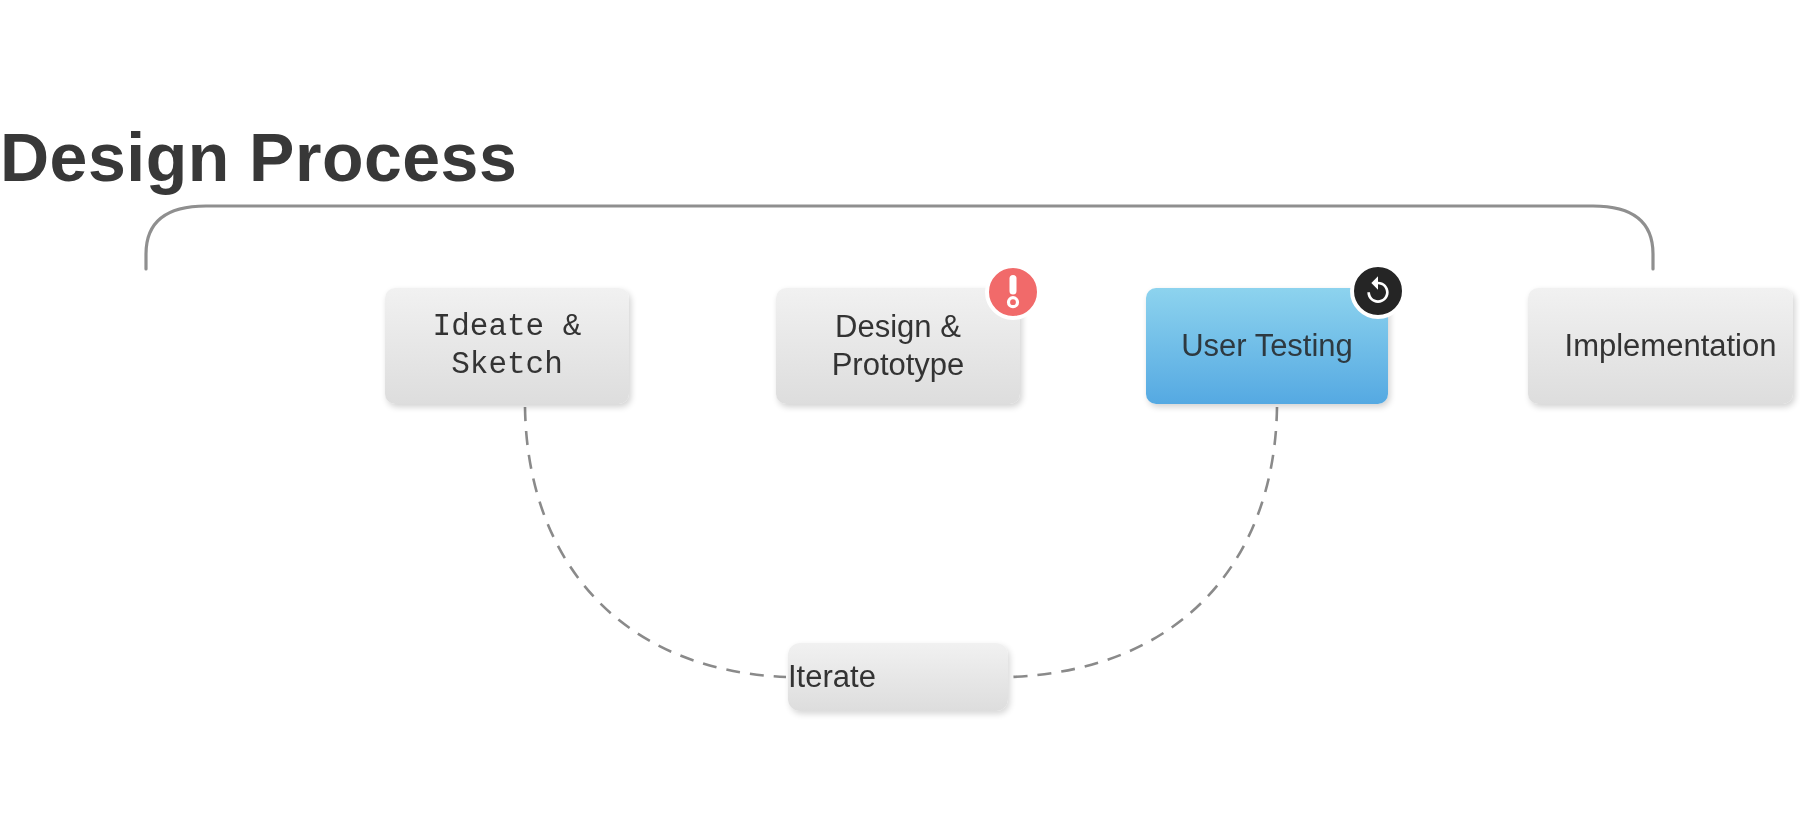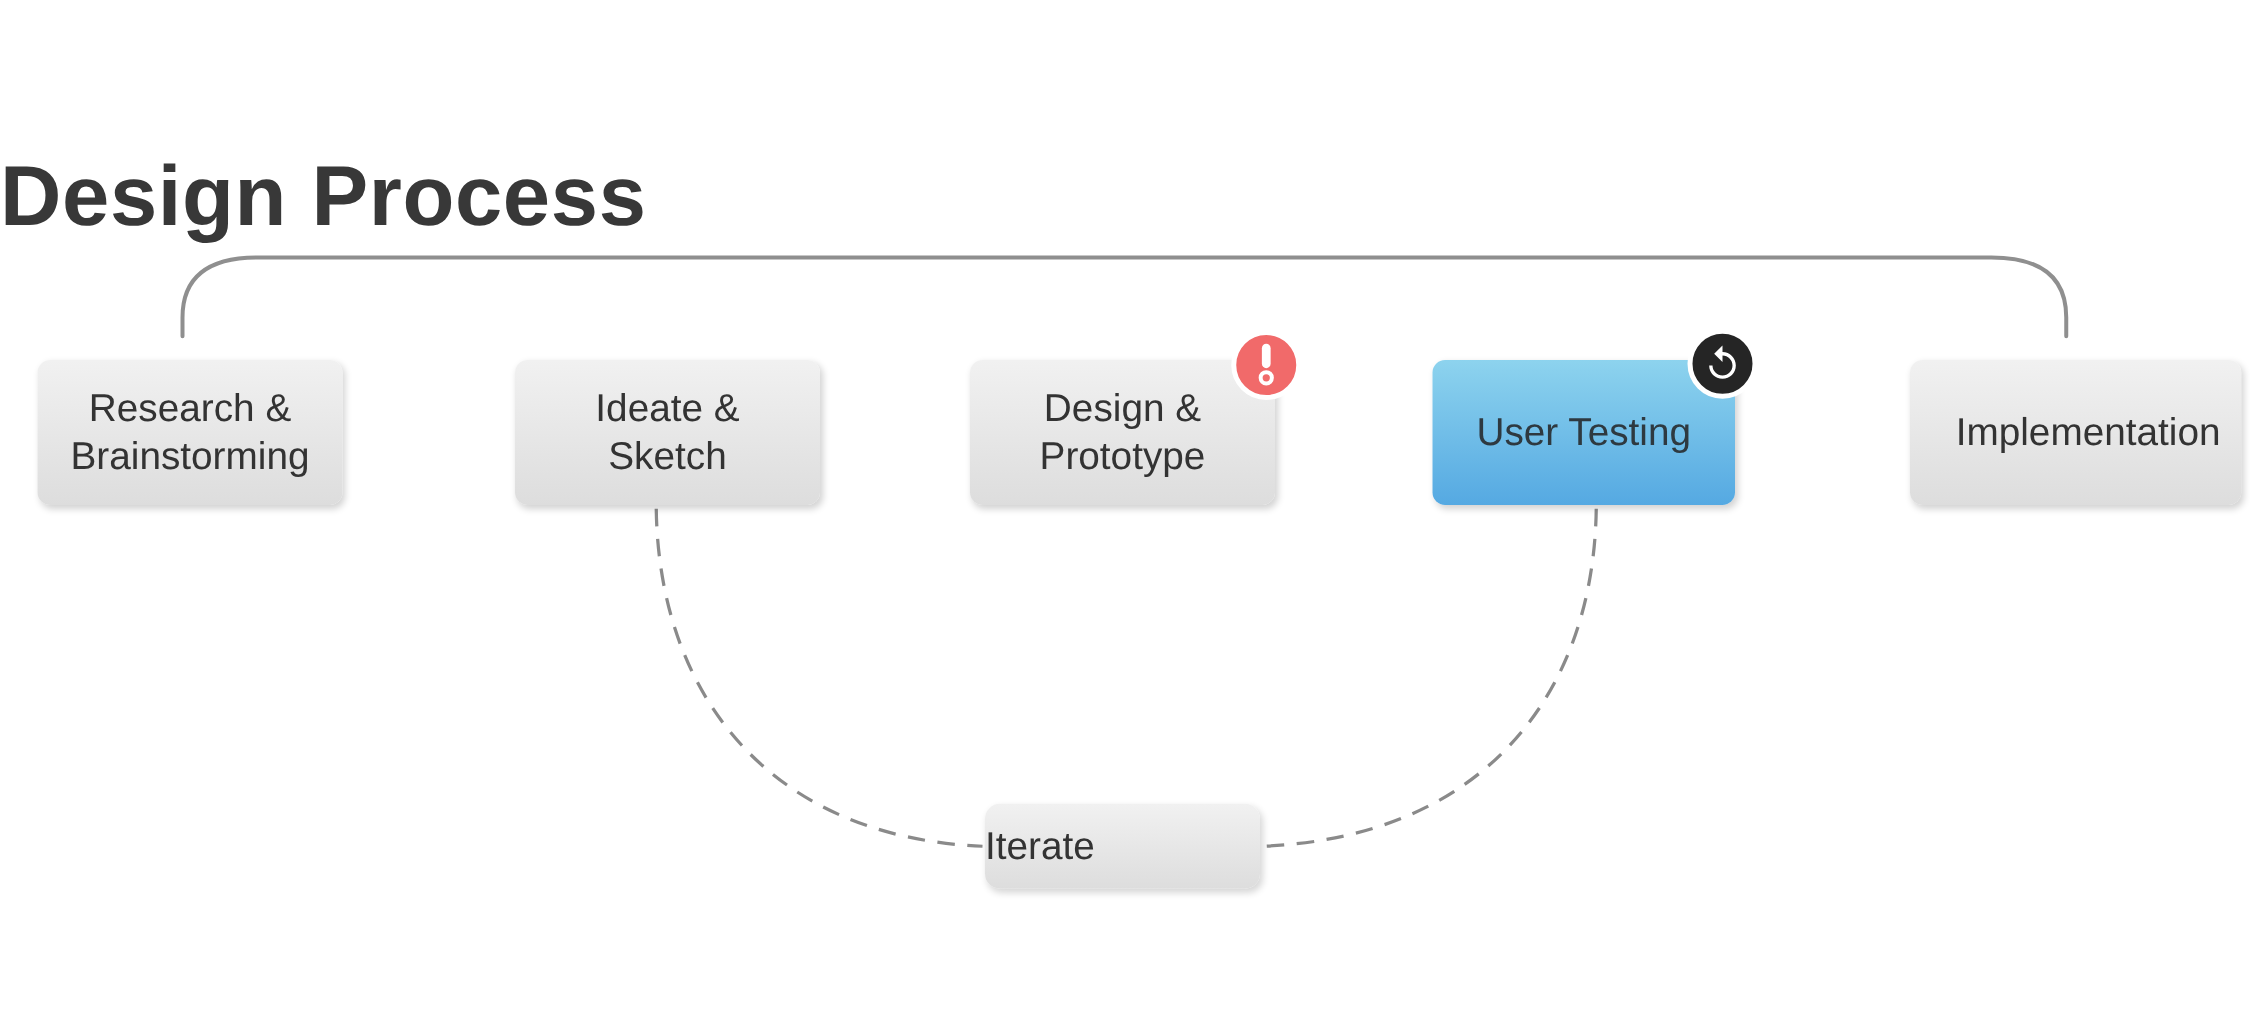--- a/index.html
+++ b/index.html
@@ -92,26 +92,22 @@
 <div id="canvas">
 
   <div class="diagram-title">Design Process</div>
 
   <svg id="connector-layer" viewBox="0 0 1800 816" xmlns="http://www.w3.org/2000/svg">
     <path d="M146,269 V254 Q146,206 206,206 H1593 Q1653,206 1653,254 V269" fill="none" stroke="#8f8f8f" stroke-width="3.2" stroke-linecap="round" stroke-linejoin="round"></path>
     <path d="M525,407 C527,556 616,670 786,677" fill="none" stroke="#8a8a8a" stroke-width="2.6" stroke-dasharray="14 10" stroke-linecap="butt"></path>
     <path d="M1277,407 C1275,556 1186,670 1010,677" fill="none" stroke="#8a8a8a" stroke-width="2.6" stroke-dasharray="14 10" stroke-linecap="butt"></path>
   </svg>
 
-  <div class="stage" style="left:30px; width:244px;">
-    <div class="stage-label">Research &amp;
-Brainstorming</div>
-  </div>
 
-  <div class="stage" style="left:412px; width:244px;">
+  <div class="stage" style="left:385px; width:244px;font-family:Liberation Mono, monospace;">
     <div class="stage-label">Ideate &amp;
 Sketch</div>
   </div>
 
   <div class="stage active" style="left:1146px; width:242px;">
     <div class="stage-label">User Testing</div>
   </div>
 
   <div class="stage" style="left:776px; width:244px;">
     <div class="stage-label">Design &amp;

